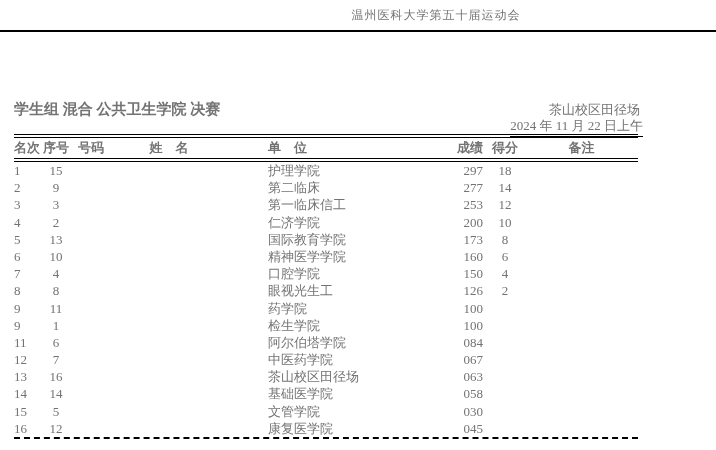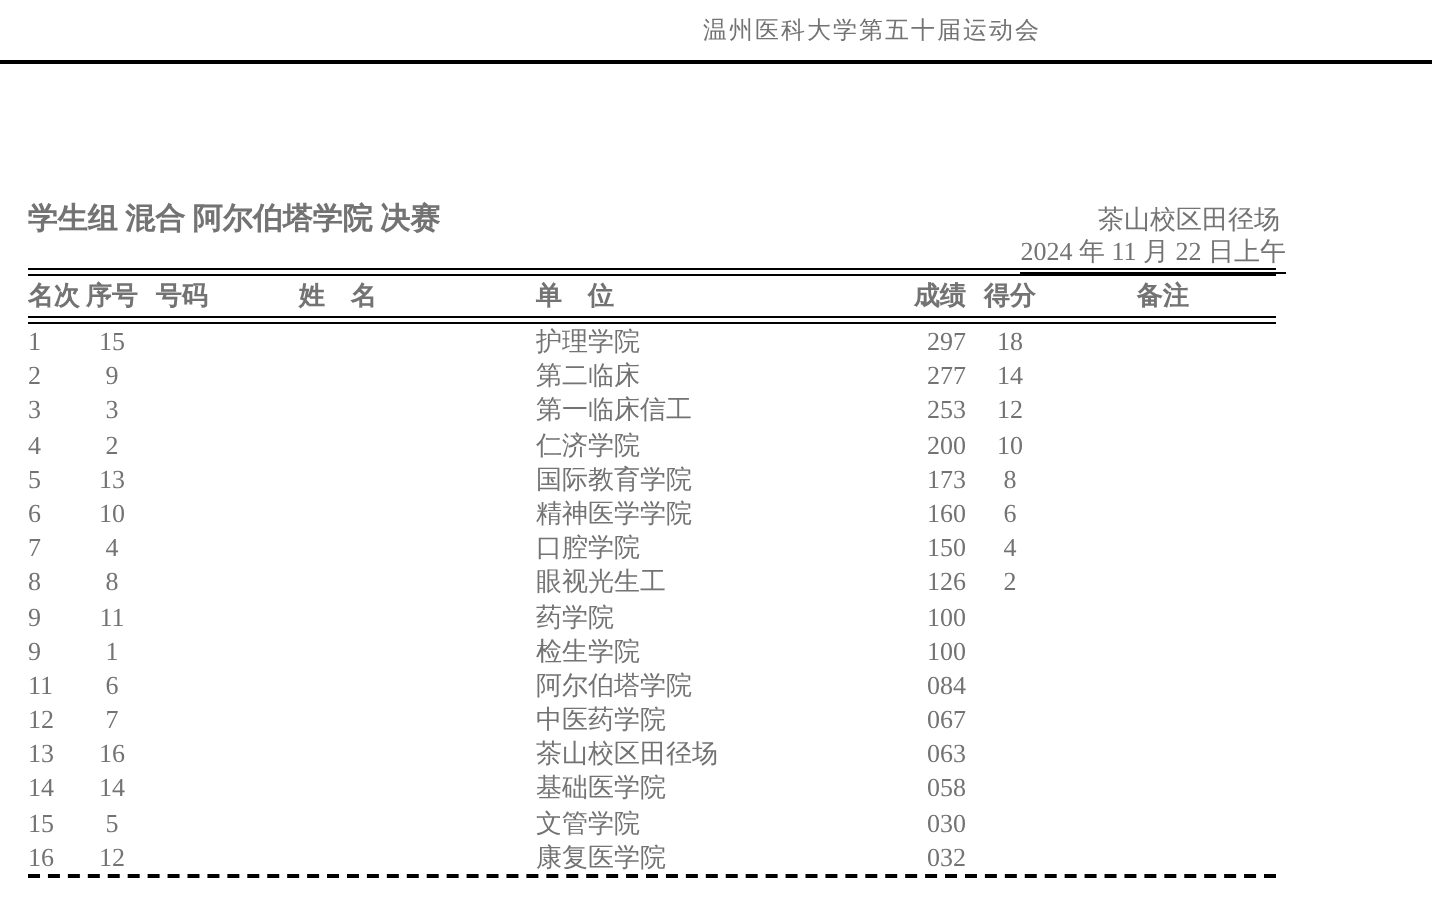--- a/index.html
+++ b/index.html
@@ -100,21 +100,21 @@
 </style>
 </head>
 <body>
 
 <div class="page">
 
   <div class="meet-title">温州医科大学第五十届运动会</div>
 
   <div class="top-rule"></div>
 
-  <div class="event-title">学生组 混合 阿尔伯塔学院 决赛</div>
+  <div class="event-title">学生组 混合 公共卫生学院 决赛</div>
 
   <div class="venue">茶山校区田径场</div>
 
   <div class="datetime">2024 年 11 月 22 日上午</div>
 
   <div class="results">
 
     <div class="dbl"></div>
 
     <div class="hdr-row">
@@ -280,21 +280,21 @@
           <span class="c c-score">030</span>
           <span class="c c-points"></span>
           <span class="c c-note"></span>
         </div>
         <div class="trow">
           <span class="c c-rank">16</span>
           <span class="c c-order">12</span>
           <span class="c c-number"></span>
           <span class="c c-name"></span>
           <span class="c c-unit">康复医学院</span>
-          <span class="c c-score">032</span>
+          <span class="c c-score">045</span>
           <span class="c c-points"></span>
           <span class="c c-note"></span>
         </div>
       </div>
 
     <div class="dashed"></div>
 
   </div>
 
 </div>

